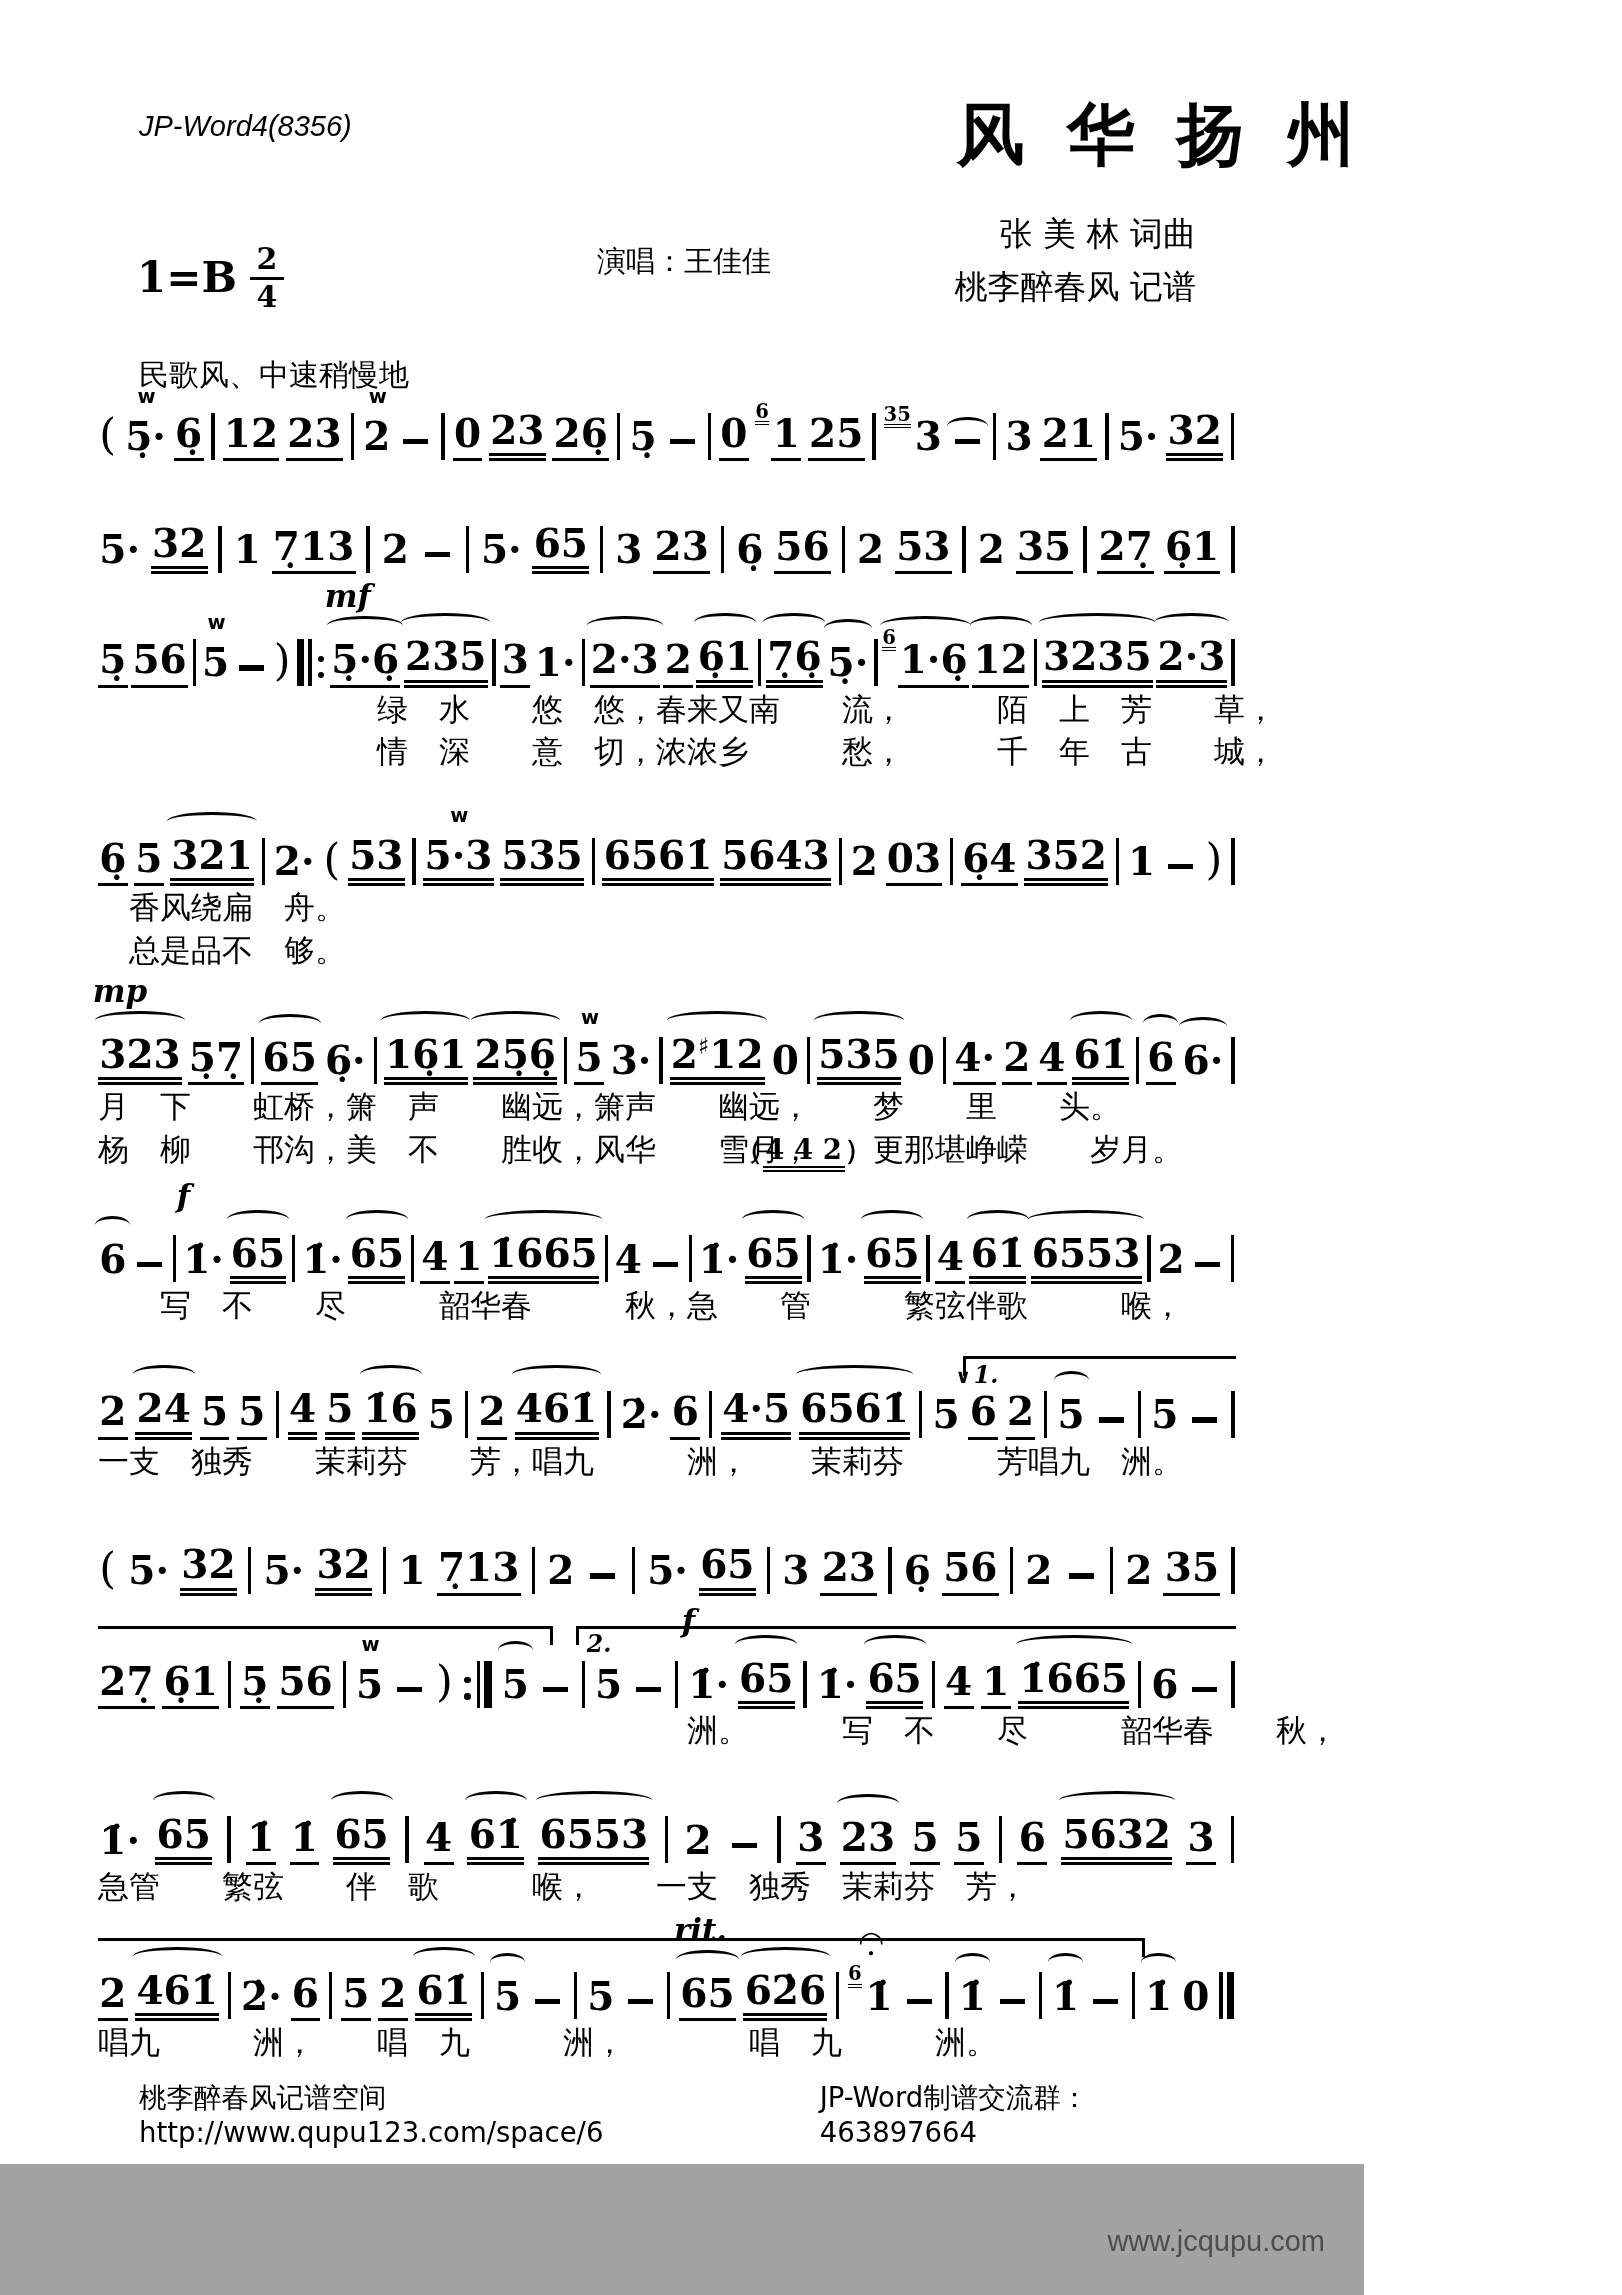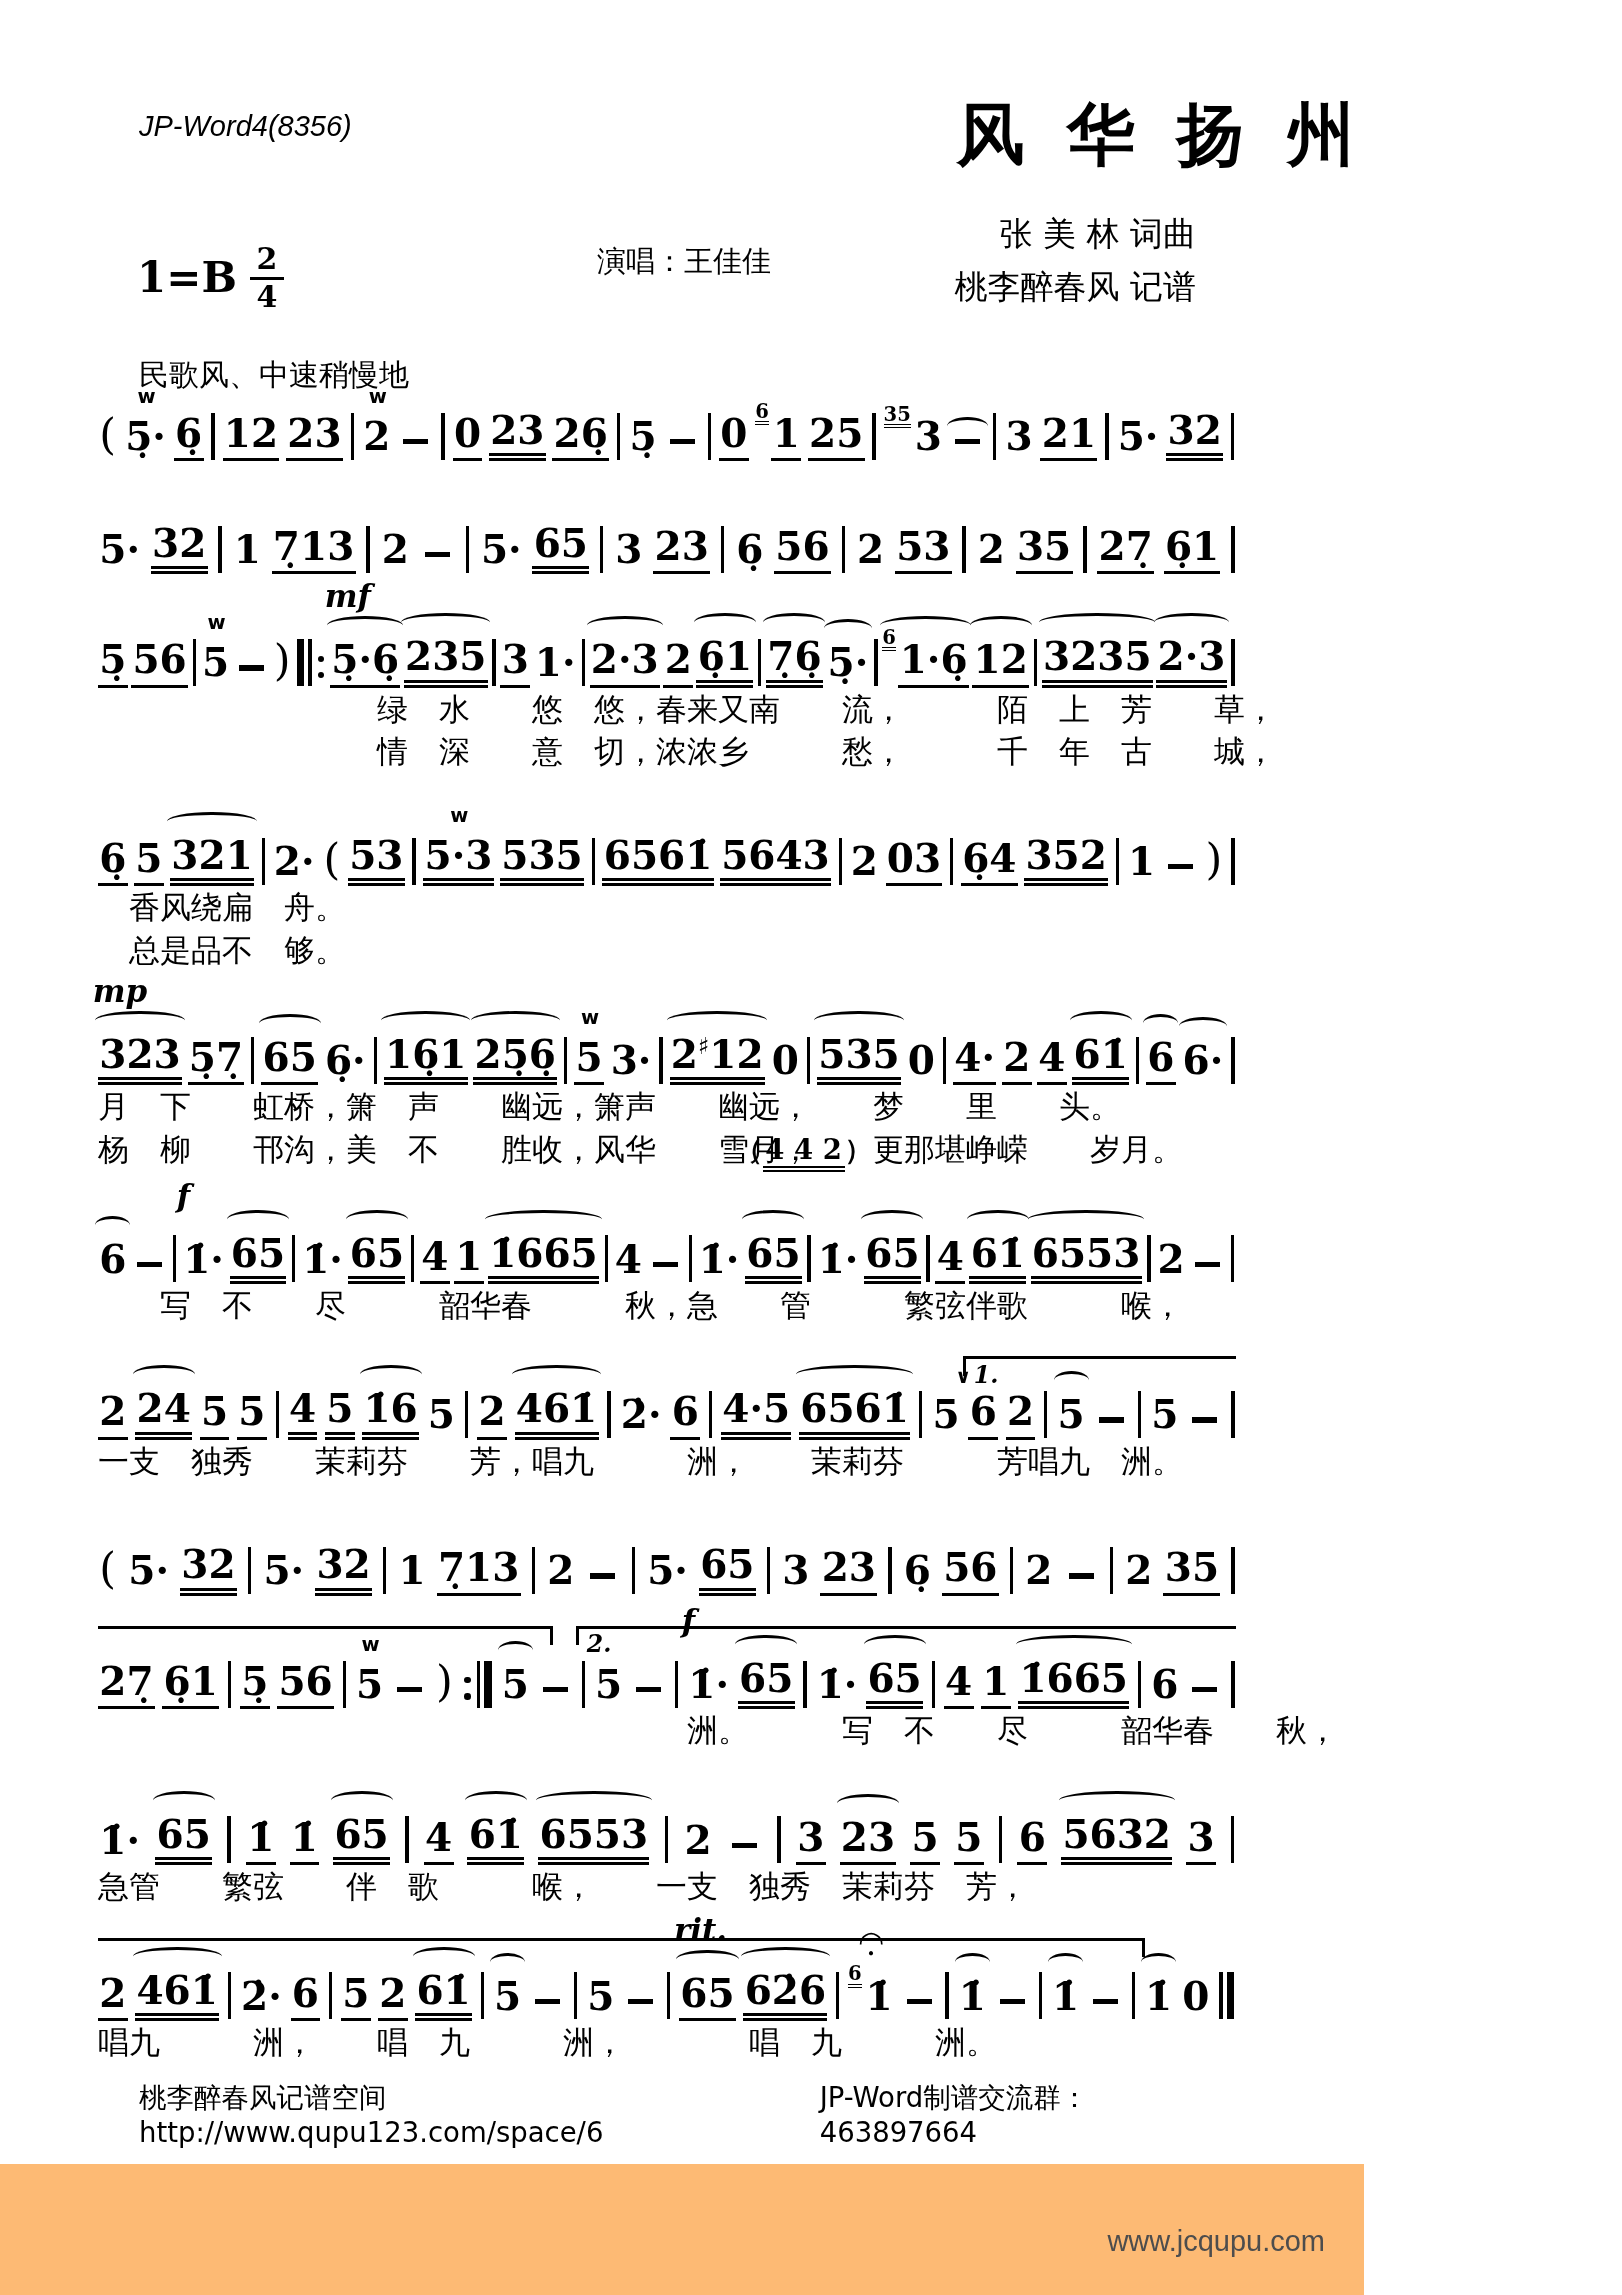--- a/index.html
+++ b/index.html
@@ -50,21 +50,21 @@
   .bracket { position:absolute; top:0; height:19.6px; border-top:3.3px solid #000; box-sizing:border-box; }
   .bracket.hl { border-left:3.3px solid #000; }
   .bracket.hr { border-right:3.3px solid #000; }
   .bracket .lab { position:absolute; left:7.9px; top:1.3px; font-style:italic; font-size:23.6px; font-weight:700; }
   .lyrics { white-space:pre; font-size:31px; line-height:1.38; margin-top:0; }
   .cue { position:absolute; left:56%; top:130px; font-size:27.5px; font-weight:700; }
   .cue .nums { border-bottom:6.5px double #000; padding:0 2.6px 1.3px; }
 
   .footer { position:absolute; left:139px; right:137px; top:2080px; display:flex;
             justify-content:space-between; font-size:27.5px; font-family:"DejaVu Sans", sans-serif; }
-  .bottomband { position:absolute; left:0; right:0; bottom:0; height:131px; background:#fdba74; }
+  .bottomband { position:absolute; left:0; right:0; bottom:0; height:131px; background:#a3a3a3; }
   .site { position:absolute; right:39px; bottom:37px; font-size:29px; color:#4d4d4d;
           font-family:"Liberation Sans", sans-serif; }
 </style>
 </head>
 <body>
 
 <div id="page">
   <div class="watermark">JP-Word4(8356)</div>
   <div class="title">风 华 扬 州</div>
   <div class="singer">演唱：王佳佳</div>

